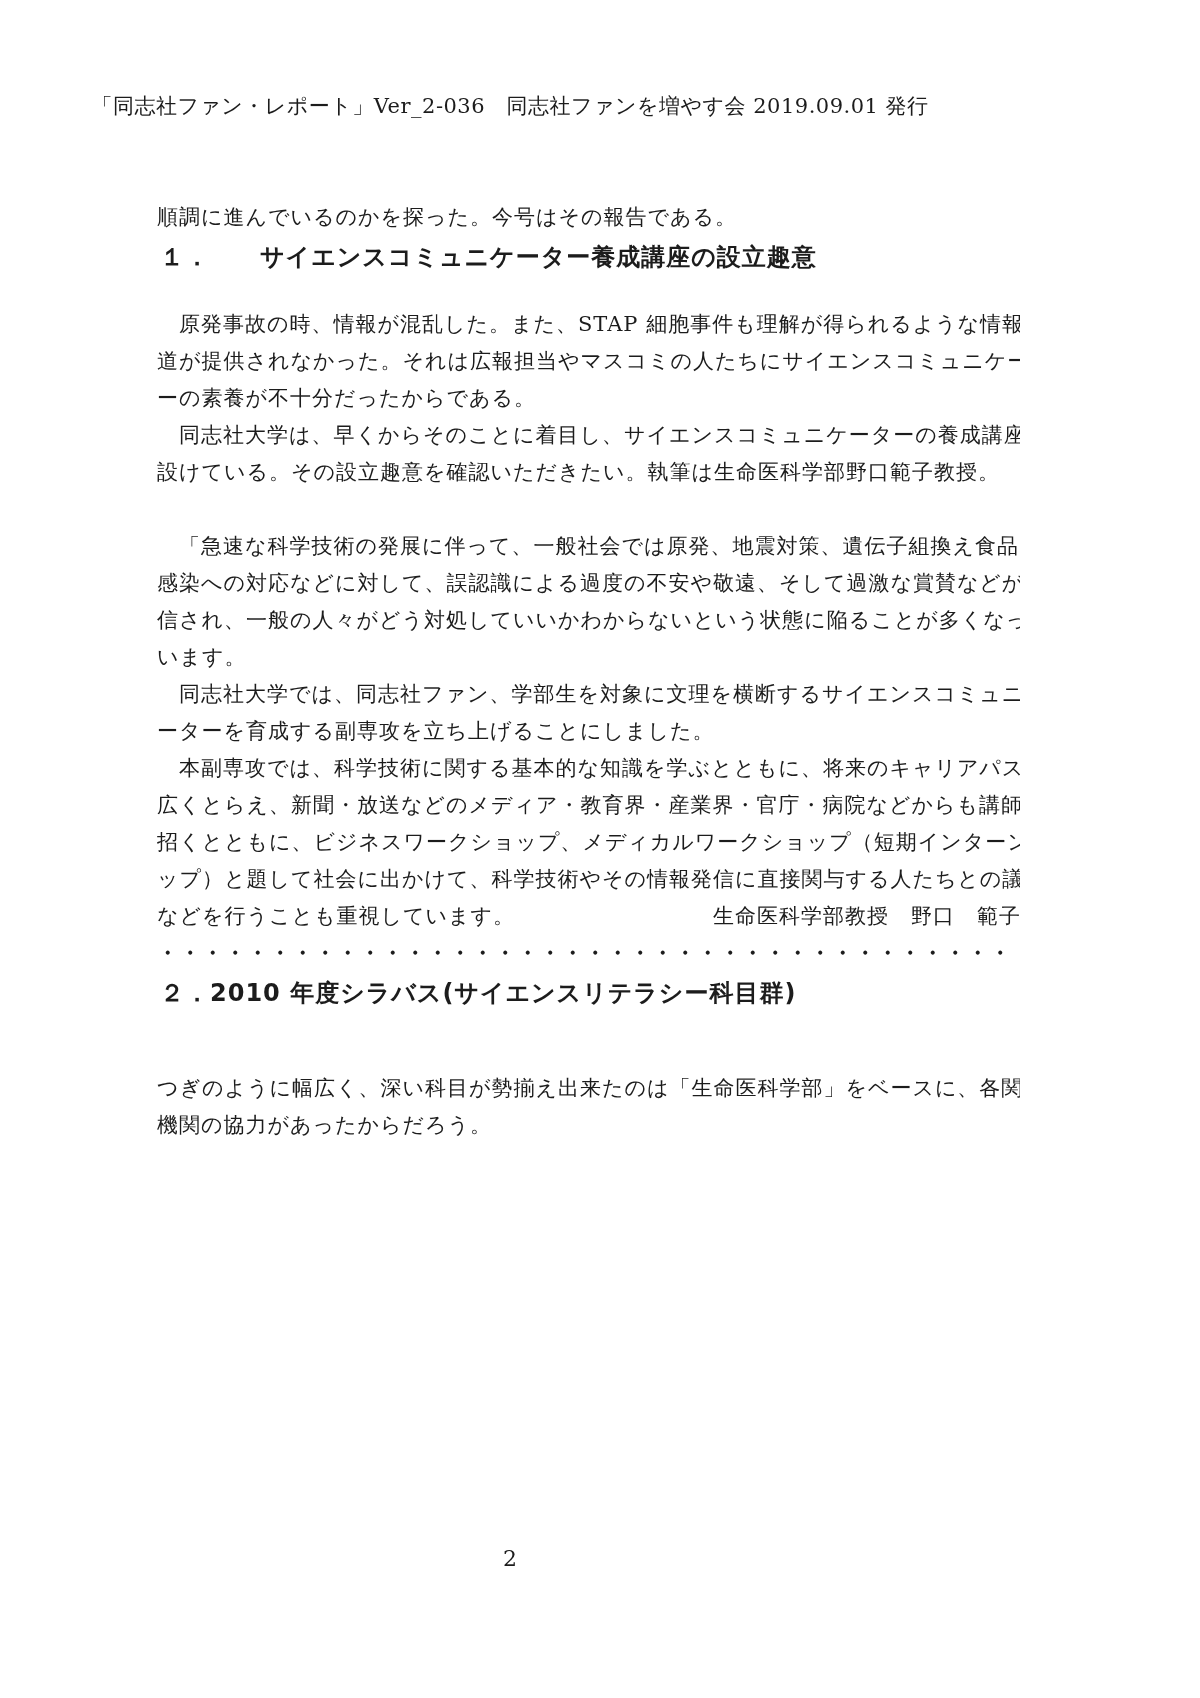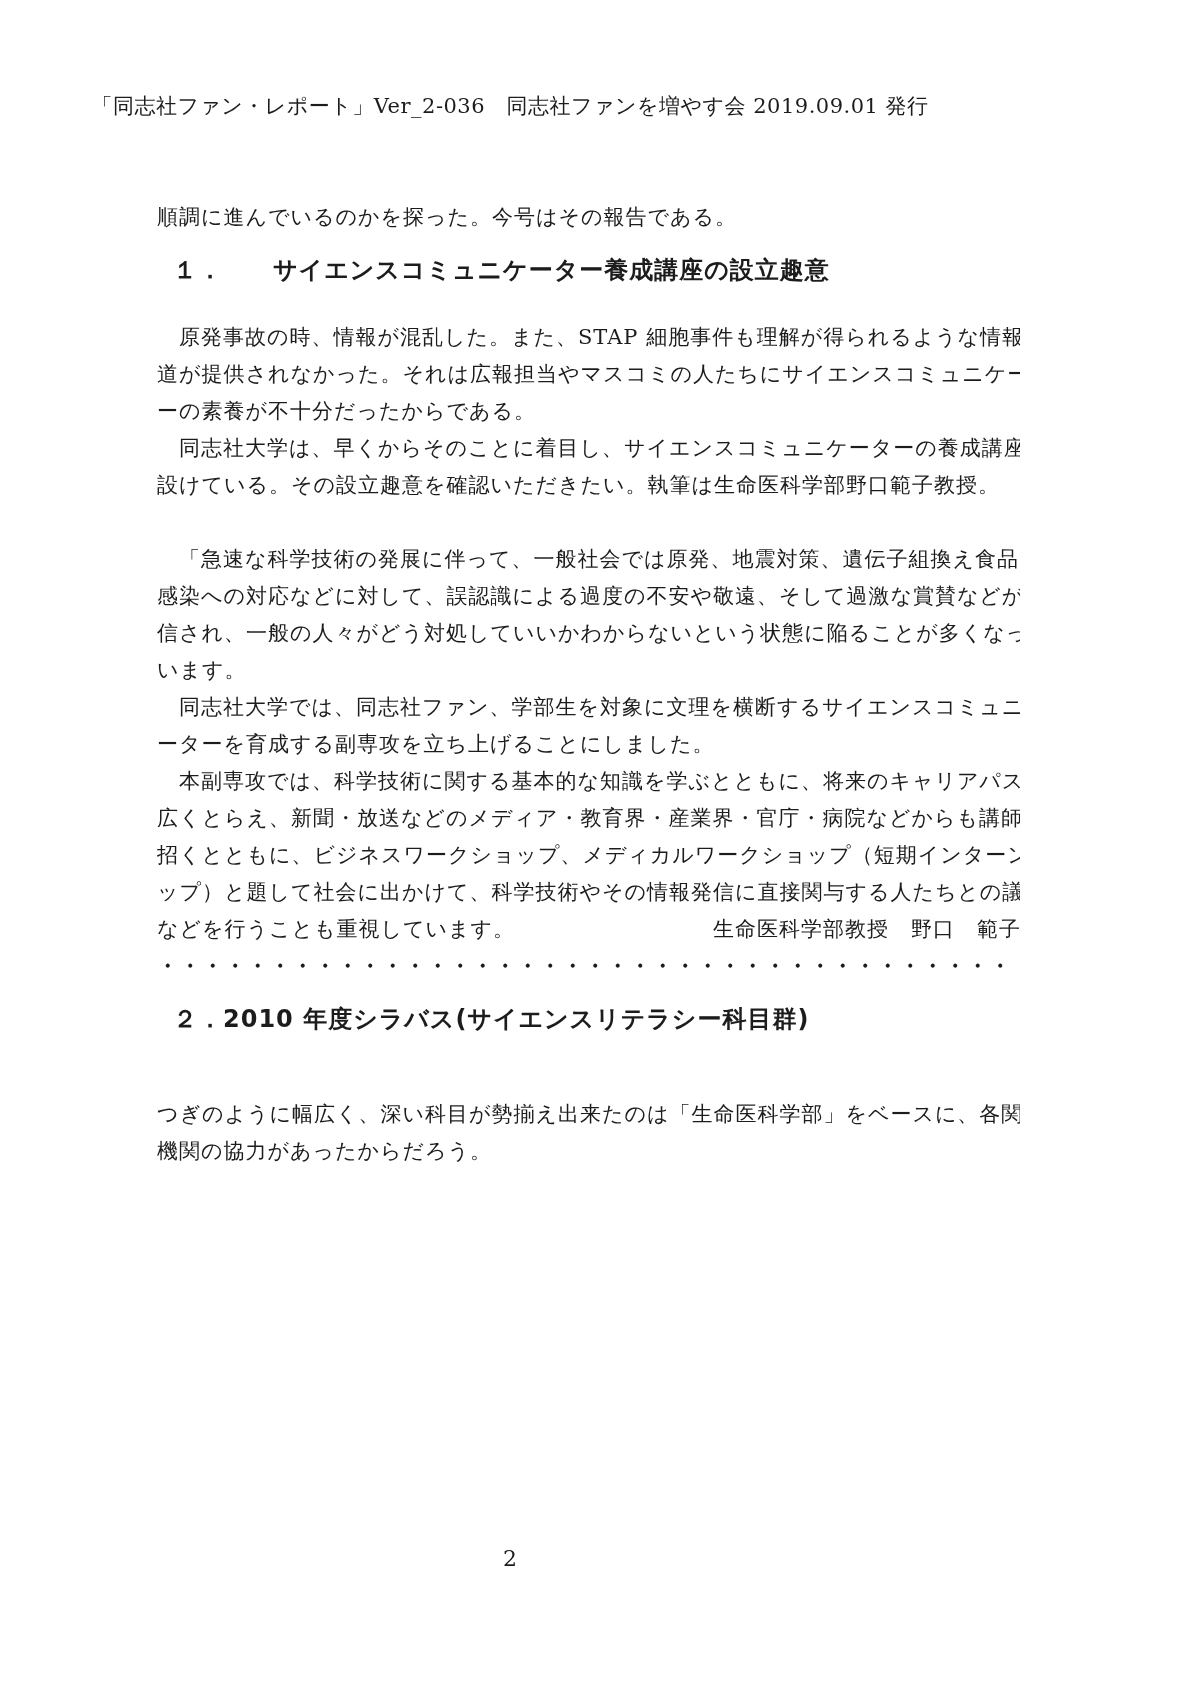--- a/index.html
+++ b/index.html
@@ -35,21 +35,21 @@
   .mt-s1body  { margin-top:30px; }
   .mt-quote   { margin-top:37px; }
   .mt-h2      { margin-top:41px; }
   .mt-s2body  { margin-top:58px; }
   .bold-lead {
     font-family:"DejaVu Sans","Liberation Sans",sans-serif;
     font-weight:700;
     letter-spacing:0.5px;
   }
   .heading {
-    margin:16px;
+    margin:3px;
     font-family:"DejaVu Sans","Liberation Sans",sans-serif;
     font-weight:700;
     font-size:24px;
     line-height:37px;
     letter-spacing:1px;
     white-space:pre;
   }
   .dots-line {
     margin:0;
     font-family:"DejaVu Sans","Liberation Sans",sans-serif;

